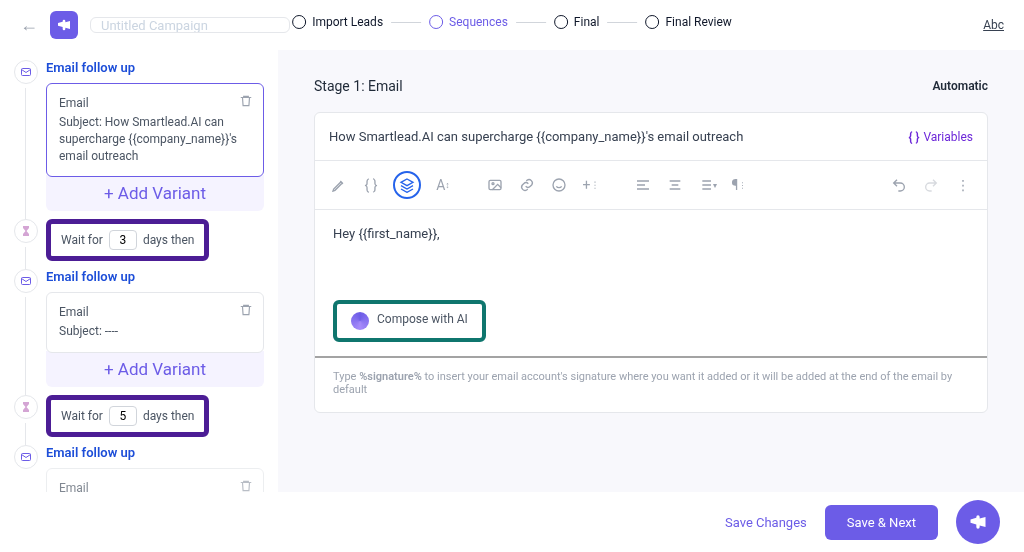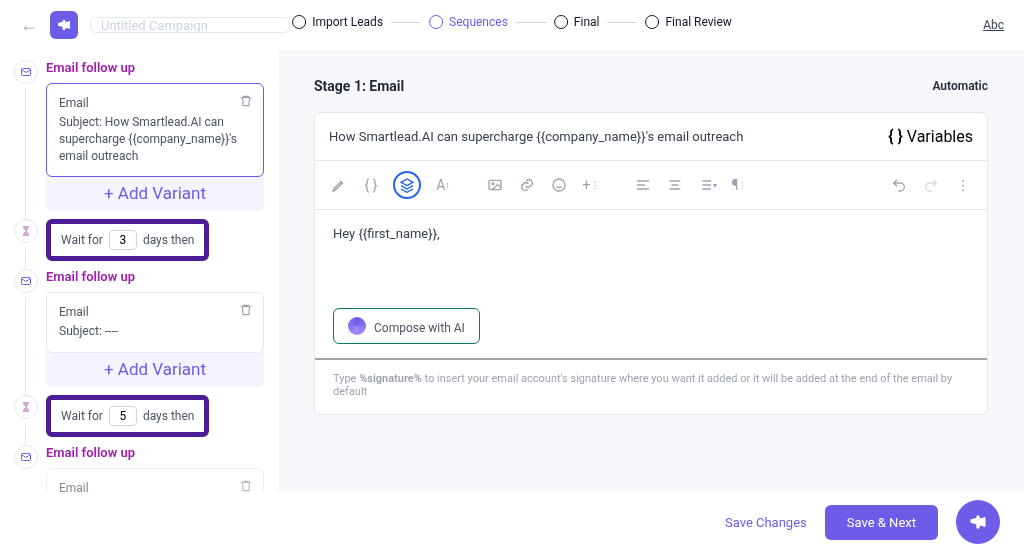--- a/index.html
+++ b/index.html
@@ -16,47 +16,47 @@
 .step-line{width:30px;height:1px;background:#d1d5db}
 .abc{margin-left:auto;font-size:12px;color:#374151;text-decoration:underline}
 .content{display:flex;height:calc(100% - 50px)}
 .sidebar{width:278px;padding:10px 0;overflow-y:auto;background:#fff;height:calc(100% - 60px)}
 .timeline-item{display:flex;padding:0 14px;margin-bottom:8px;position:relative}
 .timeline-line{position:absolute;left:25px;top:28px;bottom:-8px;width:1px;background:#e5e7eb}
 .timeline-icon{width:24px;height:24px;border:1px solid #e5e7eb;border-radius:50%;display:flex;align-items:center;justify-content:center;font-size:11px;flex-shrink:0;margin-right:8px;position:relative;z-index:1;background:#fff}
 .timeline-icon.mail{color:#6c5ce7}
 .timeline-icon.wait{color:#d4a5d4}
 .timeline-body{flex:1}
-.step-title{font-size:13px;font-weight:600;color:#a21caf;margin-bottom:8px}
+.step-title{font-size:13px;font-weight:600;color:#1d4ed8;margin-bottom:8px}
 .email-card{border:1px solid #e5e7eb;border-radius:6px;padding:12px;position:relative;font-size:12px;background:#fff}
 .email-card.selected{border:1.5px solid #6c5ce7}
 .email-card .label{color:#4b5563;margin-bottom:4px}
 .email-card .subj{color:#4b5563;line-height:1.4}
 .trash-icon{position:absolute;top:10px;right:10px;color:#9ca3af;cursor:pointer}
 .add-variant{text-align:center;color:#6c5ce7;font-size:17px;padding:8px 4px;background:#f5f3ff;border-radius:0 0 6px 6px;margin-top:-2px;cursor:pointer}
 .wait-box{display:inline-flex;align-items:center;gap:6px;border:5px solid #4c1d95;border-radius:6px;padding:6px 10px;font-size:12px;color:#4b5563;background:#fff}
 .wait-box input{width:28px;height:20px;border:1px solid #d1d5db;border-radius:4px;text-align:center;font-size:12px}
 .main{flex:1;background:#f8f8fc;padding:28px 36px;position:relative;height:calc(100% - 60px);overflow:hidden}
 .stage-head{display:flex;justify-content:space-between;align-items:center;margin-bottom:18px}
-.stage-head h3{font-size:14px;font-weight:700;color:#1f2937}
+.stage-head h3{font-size:14px;font-weight:400;color:#1f2937}
 .stage-head .auto{font-size:12px;font-weight:600;color:#1f2937}
 .editor{background:#fff;border:1px solid #e5e7eb;border-radius:6px}
 .subj-row{display:flex;align-items:center;border-bottom:1px solid #e5e7eb;padding:0 14px;height:48px;position:relative}
 .subj-label{font-size:12px;color:#9ca3af;width:56px;background:#f3f4f6;height:100%;display:flex;align-items:center;padding-left:10px;margin-left:-14px;margin-right:14px}
 .subj-input{flex:1;font-size:13px;color:#374151;border:none;outline:none}
-.variables-btn{color:#000000;font-size:16px;display:flex;align-items:flex-start;gap:4px;cursor:pointer}
+.variables-btn{color:#6d28d9;font-size:12px;display:flex;align-items:flex-start;gap:4px;cursor:pointer}
 .variables-btn::before{content:"{ }";font-weight:600}
 .toolbar{display:flex;align-items:center;gap:18px;padding:10px 14px;border-bottom:1px solid #e5e7eb}
 .toolbar .grp{display:flex;gap:12px;align-items:center}
 .tbtn{color:#9ca3af;font-size:14px;cursor:pointer;display:flex;align-items:center;justify-content:center;width:20px;height:20px}
 .tbtn.layers{width:28px;height:28px;border:2px solid #2563eb;border-radius:50%;color:#2563eb}
 .tbtn svg{width:16px;height:16px}
 .toolbar .spacer{flex:1}
 .body-area{padding:16px 18px;min-height:90px;font-size:13px;color:#374151}
-.compose-ai{display:inline-flex;align-items:flex-end;gap:8px;border:1px solid #0f766e;border-radius:6px;padding:8px 14px;font-size:12px;color:#4b5563;margin:8px 18px 14px;cursor:pointer}
+.compose-ai{display:inline-flex;align-items:flex-start;gap:8px;border:4px solid #0f766e;border-radius:6px;padding:8px 14px;font-size:12px;color:#4b5563;margin:0 18px 14px;cursor:pointer}
 .compose-ai .swirl{width:18px;height:18px;border-radius:50%;background:conic-gradient(#6c5ce7,#a78bfa,#6c5ce7)}
 .hint{font-size:11px;color:#9ca3af;padding:0 18px 16px;border-top:2px solid #a3a3a3;padding-top:12px}
 .hint b{color:#9ca3af;font-weight:600}
 .footer{position:absolute;bottom:0;left:0;right:0;height:60px;background:#fff;display:flex;align-items:center;justify-content:flex-end;gap:18px;padding:0 24px}
 .footer .link{color:#6c5ce7;font-size:13px;cursor:pointer}
 .footer .primary{background:#6c5ce7;color:#fff;border:none;border-radius:6px;padding:10px 22px;font-size:13px;cursor:pointer}
 .fab{width:44px;height:44px;background:#6c5ce7;border-radius:50%;display:flex;align-items:center;justify-content:center;color:#fff;cursor:pointer;font-size:18px}
 </style>
 </head>
 <body>

